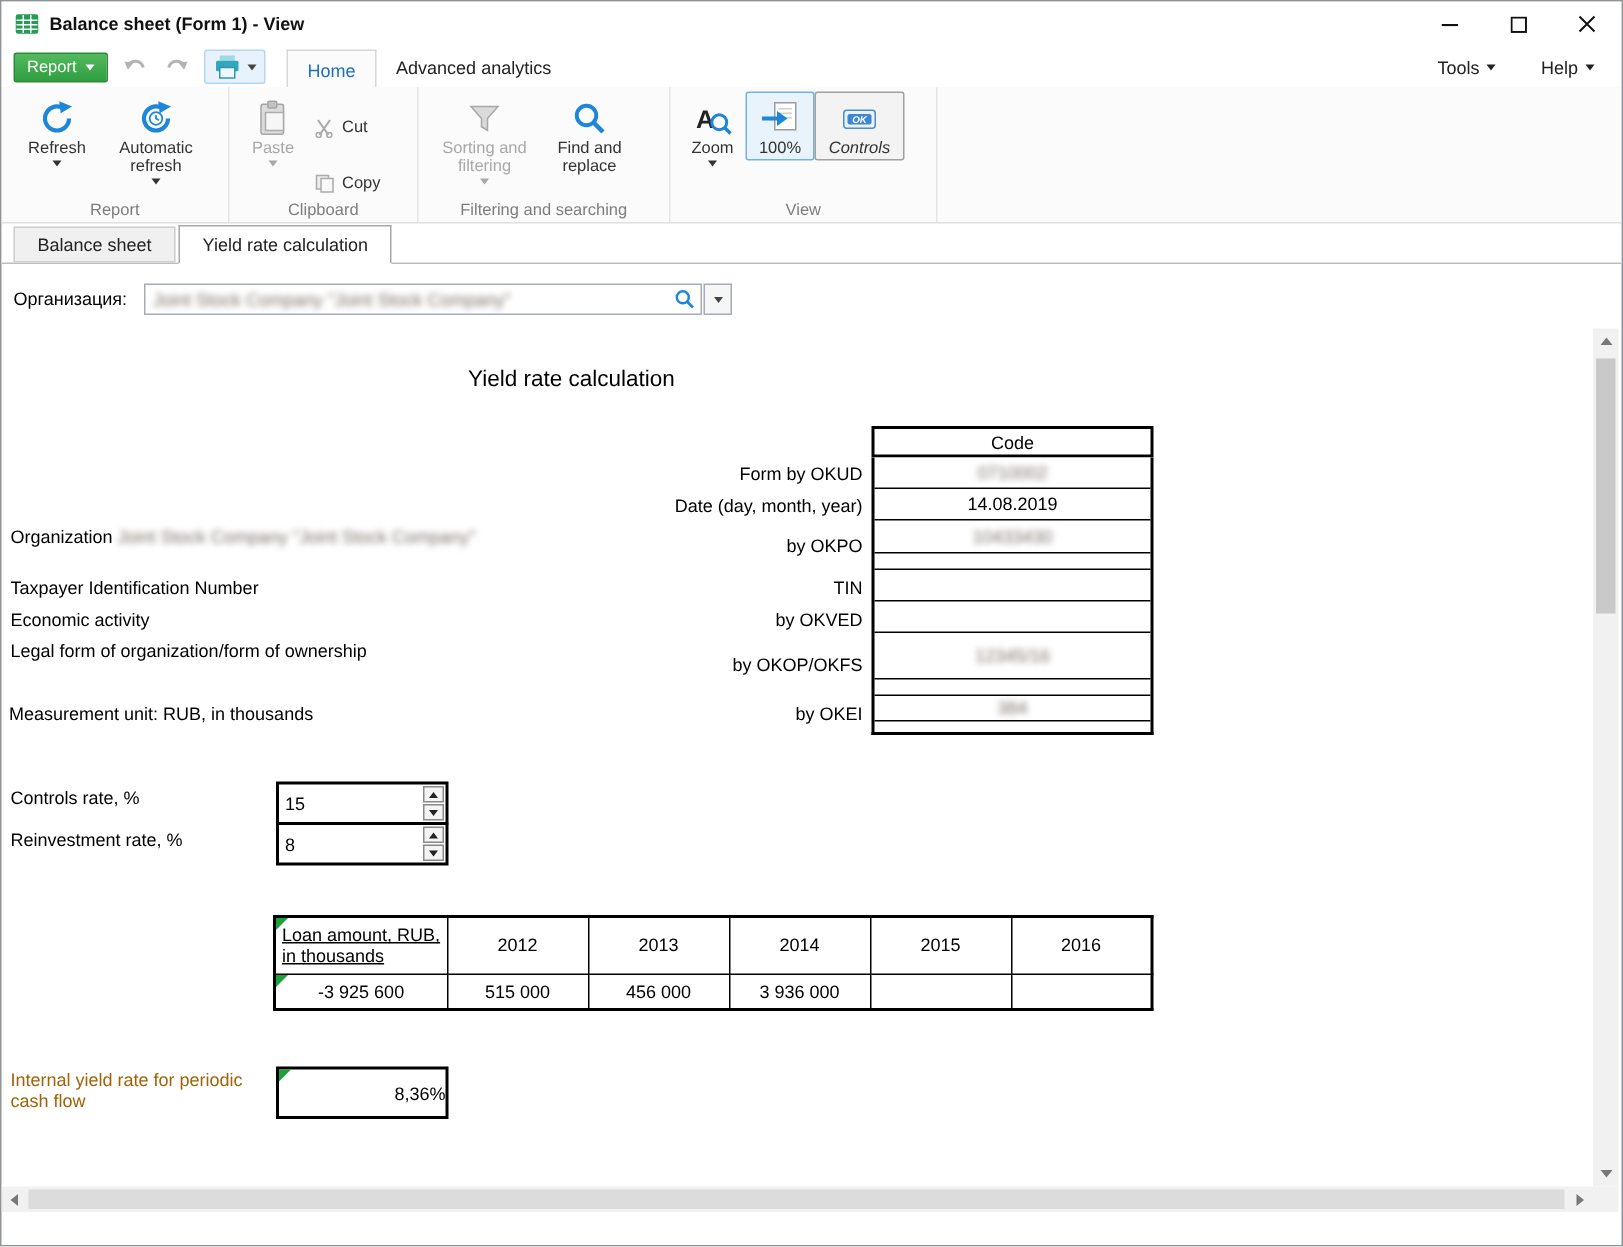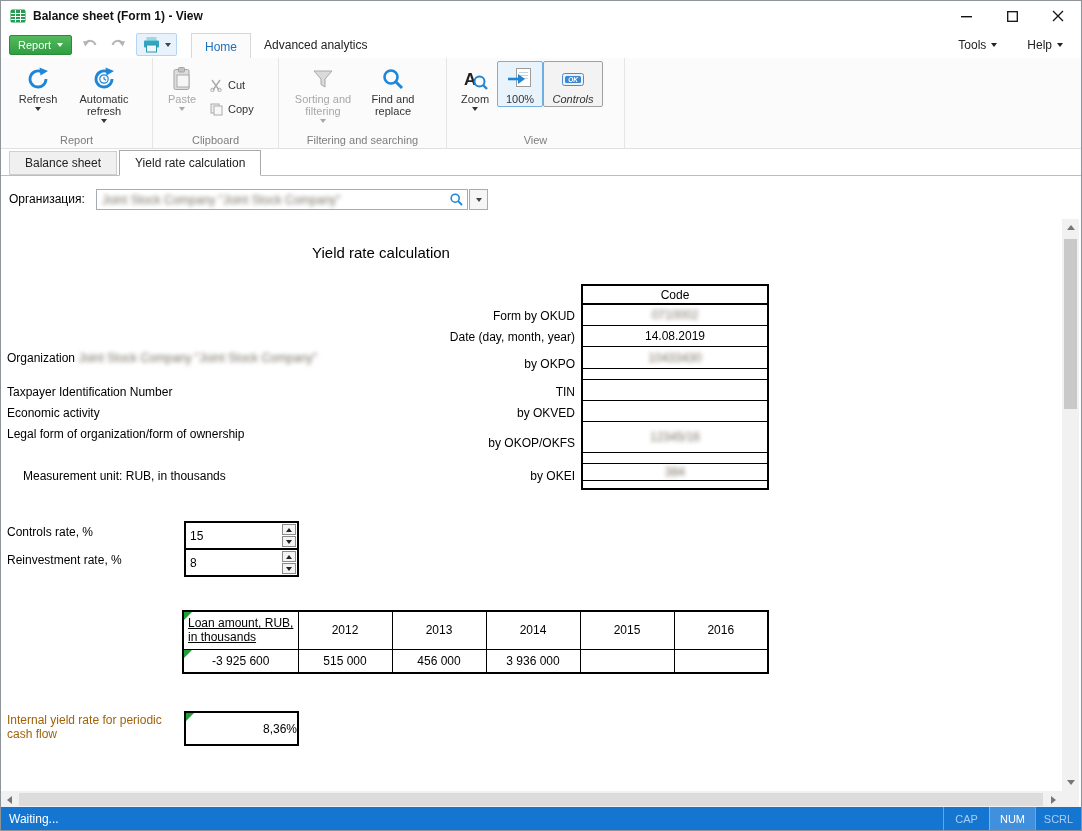--- a/index.html
+++ b/index.html
@@ -31,21 +31,21 @@
   .rgroup{position:relative;height:100%;border-right:1px solid #e5e5e5;display:flex;align-items:flex-start;padding:3px 4px 16px 6px;}
   .rgroup-fill{flex:1;border-right:none;}
   .rgroup-label{position:absolute;bottom:2px;left:0;right:0;text-align:center;font-size:11px;color:#7d7d7d;}
   .big-btn{display:flex;flex-direction:column;align-items:center;padding:3px 4px 1px;font-size:11px;color:#333;text-align:center;border:1px solid transparent;border-radius:2px;line-height:12px;}
   .big-btn .ic{height:28px;display:flex;align-items:center;justify-content:center;}
   .big-btn .lbl{display:inline;}
   .big-btn .caret{margin-top:2px;}
   .disabled{color:#a8a8a8;}
   .sel-blue{background:#e9f3fc;border-color:#73b1e3;}
   .sel-gray{background:#f3f3f3;border-color:#a0a0a0;}
-  .small-col{display:flex;flex-direction:column;gap:8px;margin-top:16px;}
+  .small-col{display:flex;flex-direction:column;gap:21px;margin-top:16px;}
   .small-btn{display:flex;align-items:center;gap:5px;font-size:11px;color:#333;padding:1px 4px;}
 
   
   .doc-tabs{position:absolute;top:149px;left:0;right:0;height:26px;border-bottom:1px solid #bdbdbd;padding-left:8px;display:flex;align-items:flex-end;background:#fff;}
   .dtab{height:24px;padding:0 15px;font-size:12px;display:flex;align-items:center;background:#f0f0f0;border:1px solid #cfcfcf;margin-right:2px;color:#222;}
   .dtab.active{background:#fff;border-color:#a8a8a8;border-bottom:1px solid #fff;margin-bottom:-1px;height:26px;}
 
   
   .lbl12{position:absolute;font-size:12px;color:#000;white-space:nowrap;}
   .redact{filter:blur(2.3px);color:#7b7267;}
@@ -368,21 +368,21 @@
   <span class="row-label" style="top:435px;">by OKOP/OKFS</span>
   <span class="row-label" style="top:468px;">by OKEI</span>
 
   <span class="lbl12" style="left:6px;top:350px;">
     <span>Organization</span>
     <span class="redact">Joint Stock Company "Joint Stock Company"</span>
   </span>
   <span class="lbl12" style="left:6px;top:384px;">Taxpayer Identification Number</span>
   <span class="lbl12" style="left:6px;top:405px;">Economic activity</span>
   <span class="lbl12" style="left:6px;top:426px;">Legal form of organization/form of ownership</span>
-  <span class="lbl12" style="left:22px;top:468px;">Measurement unit: RUB, in thousands</span>
+  <span class="lbl12" style="left:5px;top:468px;">Measurement unit: RUB, in thousands</span>
 
   <span class="lbl12" style="left:6px;top:524px;">Controls rate, %</span>
   <div class="spinbox" style="top:520px;">
     <input class="spin-input" value="15" style="">
     <span class="spin-col">
       <span class="spin-btn">
           <span class="tri-up"></span>
         </span>
       <span class="spin-btn">
           <span class="tri-down"></span>
@@ -442,22 +442,14 @@
     <div class="sbtn" style="left:0;top:0;">
         <span class="sb-left"></span>
       </div>
     <div class="hthumb"></div>
     <div class="sbtn" style="right:0;top:0;">
         <span class="sb-right"></span>
       </div>
   </div>
   <div class="corner-box"></div>
 
-  <div class="statusbar">
-    <span class="status-text">Waiting...</span>
-    <div class="status-keys">
-      <span class="skey">CAP</span>
-      <span class="skey active">NUM</span>
-      <span class="skey">SCRL</span>
-    </div>
-  </div>
 
 </div>
 
 </body></html>

